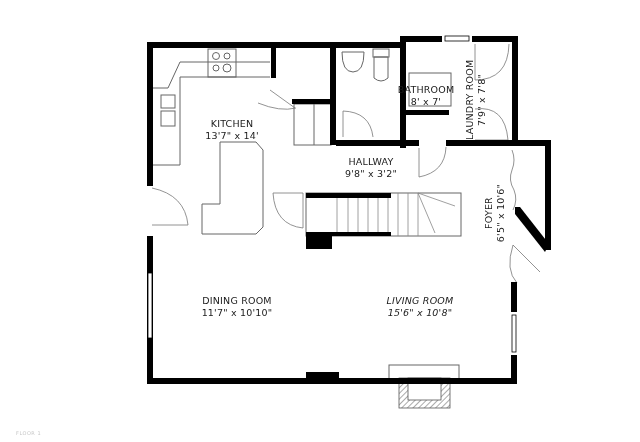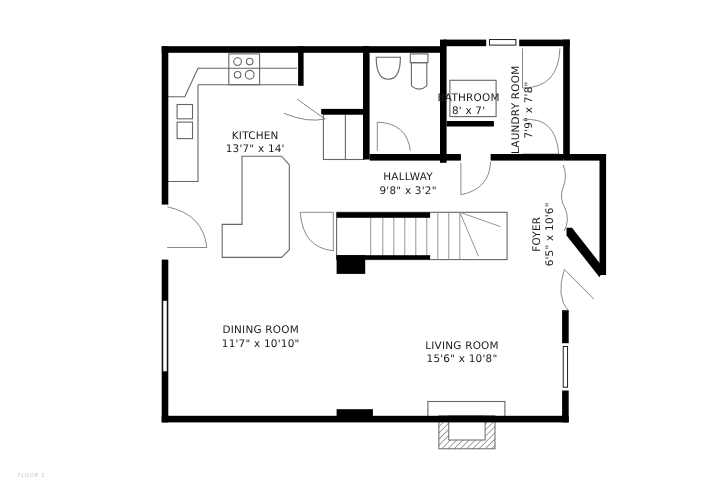--- a/index.html
+++ b/index.html
@@ -128,18 +128,18 @@
   <span class="dim">9'8" x 3'2"</span>
 </div>
 <div class="label vert" style="left:455px; top:201px; width:80px;">
   <span class="name">FOYER</span>
   <span class="dim">6'5" x 10'6"</span>
 </div>
 <div class="label" style="left:192px; top:295px; width:90px;">
   <span class="name">DINING ROOM</span>
   <span class="dim">11'7" x 10'10"</span>
 </div>
-<div class="label" style="left:375px; top:309px; width:90px;">
+<div class="label" style="left:375px; top:295px; width:90px;font-style:italic;">
   <span class="name">LIVING ROOM</span>
   <span class="dim">15'6" x 10'8"</span>
 </div>
 
 <div class="floor-label">FLOOR 1</div>
 
 </body></html>

